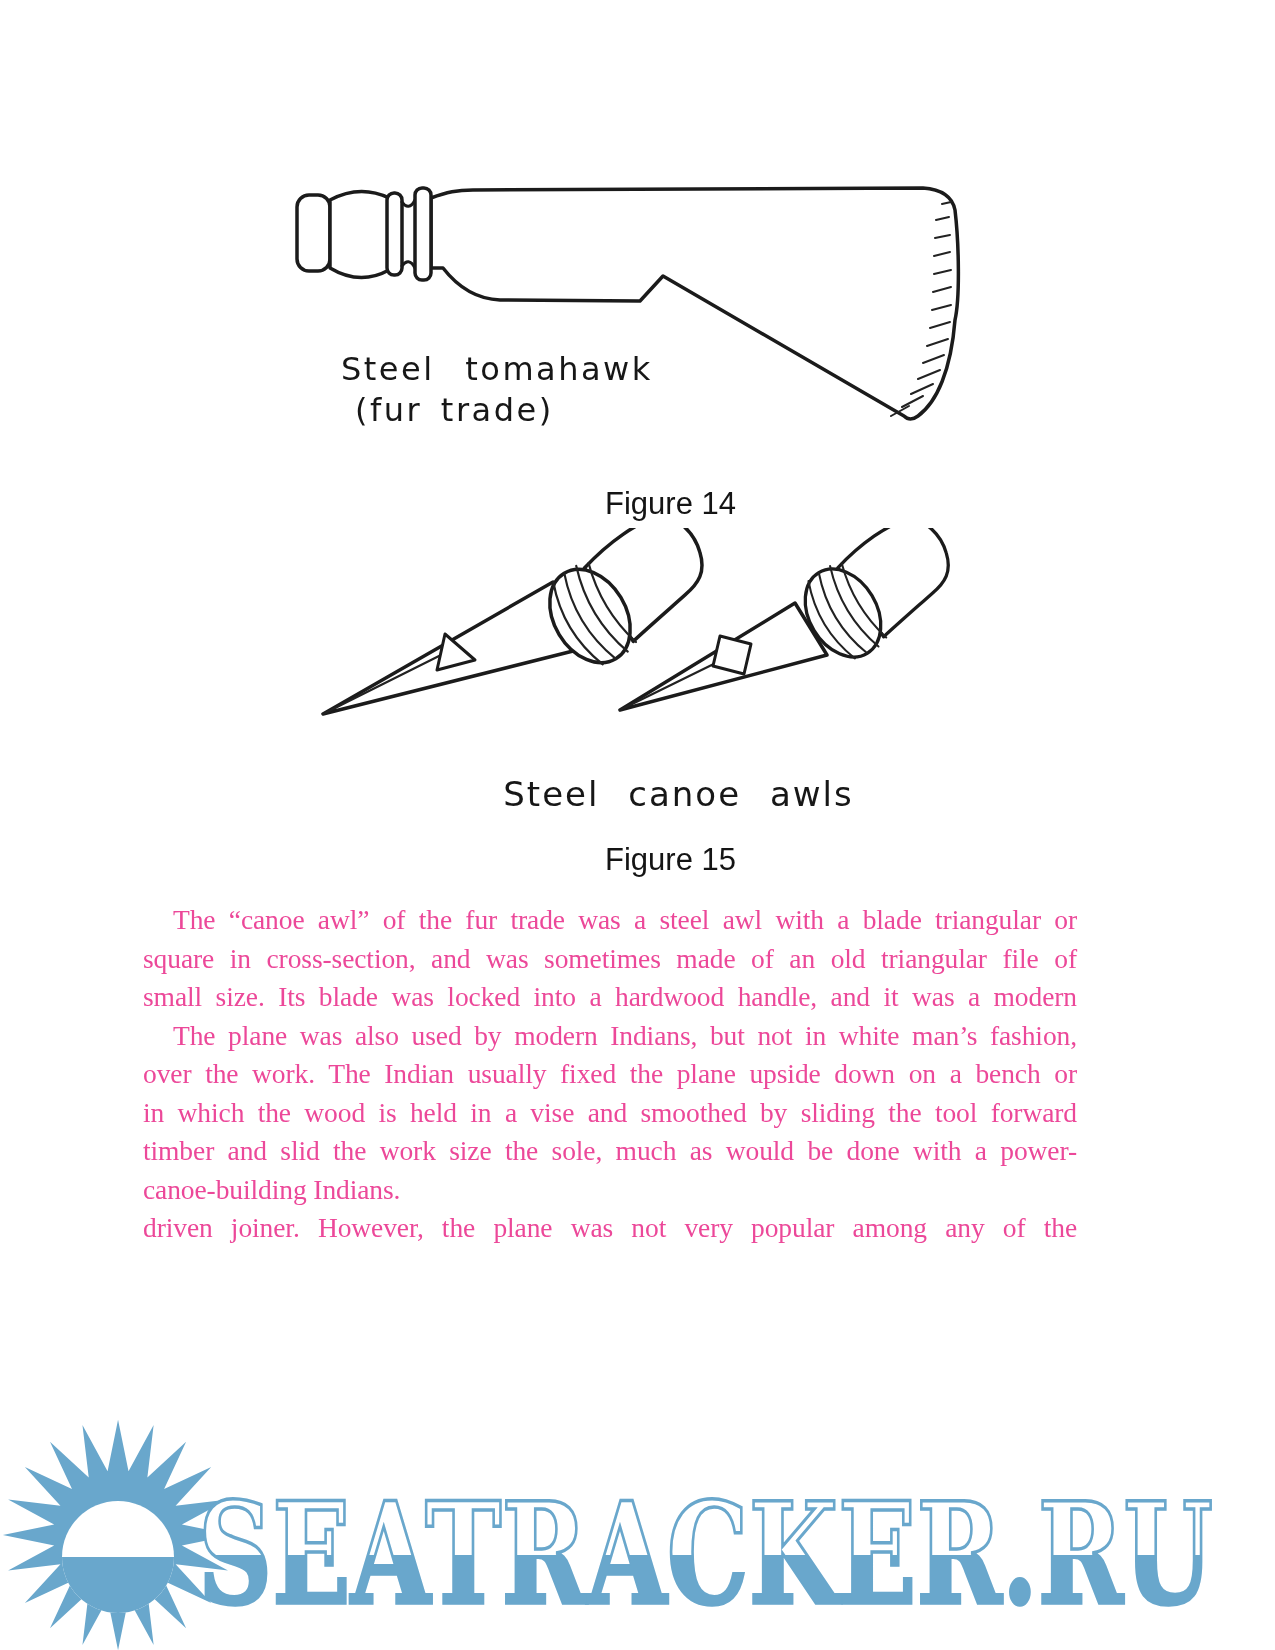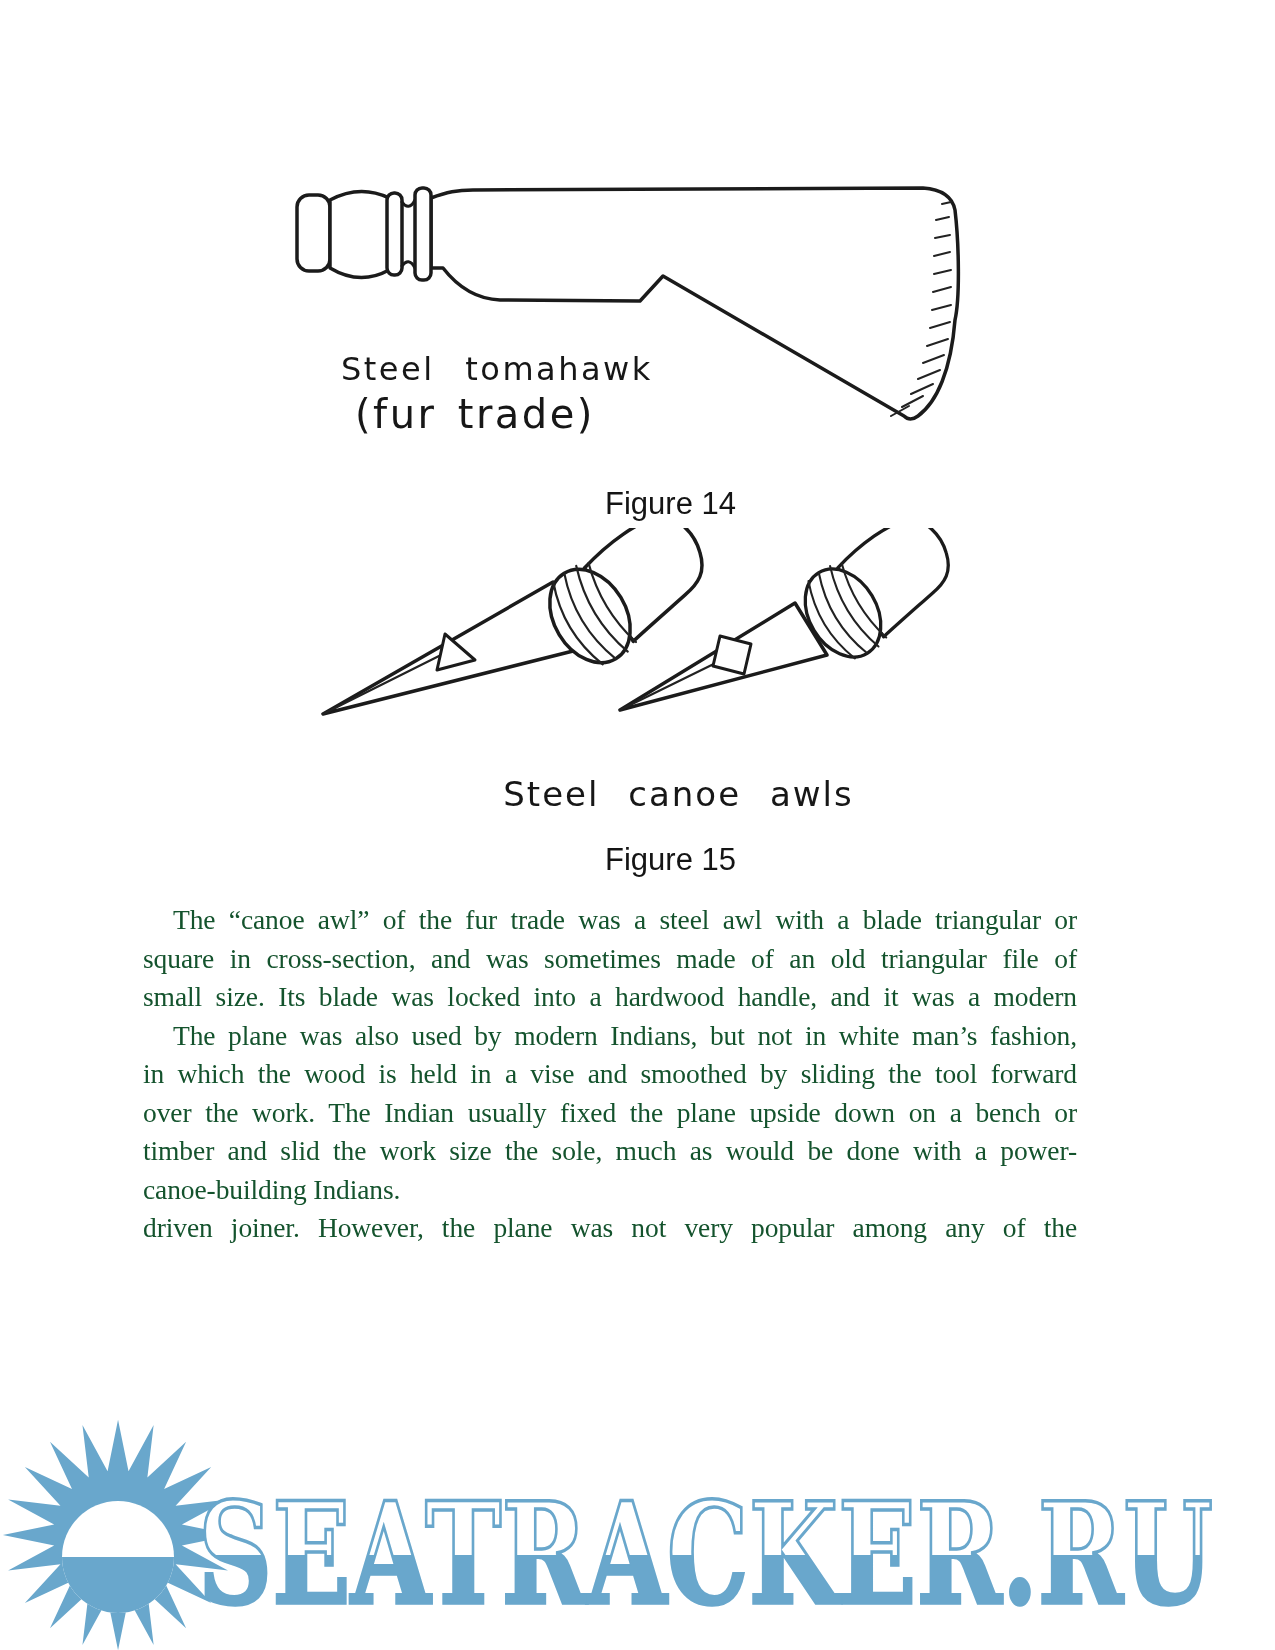--- a/index.html
+++ b/index.html
@@ -2,29 +2,29 @@
 <html><head>
 <meta charset="utf-8">
 <style>
   html,body{margin:0;padding:0;background:#ffffff;}
   #page{position:relative;width:1275px;height:1650px;background:#ffffff;overflow:hidden;
         font-family:"Liberation Serif",serif;}
   .abs{position:absolute;}
   .drawing-label{position:absolute;font-family:"DejaVu Sans",sans-serif;color:#171717;
         white-space:nowrap;}
   #tomahawk-label-line1{left:341px;top:350px;font-size:32px;letter-spacing:2.5px;word-spacing:18px;}
-  #tomahawk-label-line2{left:355px;top:391px;font-size:40px;letter-spacing:2.5px;word-spacing:6px;}
+  #tomahawk-label-line2{left:355px;top:391px;font-size:32px;letter-spacing:2.5px;word-spacing:6px;}
   #awls-label{left:0;top:774px;width:1275px;text-align:center;font-size:34px;
         letter-spacing:2px;word-spacing:16px;padding-left:41px;}
   .fig-caption{position:absolute;left:0;width:1275px;text-align:center;
         font-family:"Liberation Sans",sans-serif;font-size:31px;color:#141414;margin-left:33px;}
   #figure14-caption{top:486px;}
   #figure15-caption{top:842px;}
   #body-text{position:absolute;left:143px;top:901px;width:934px;
-        font-size:27.5px;line-height:38.5px;color:#14532d;letter-spacing:-0.1px;}
+        font-size:27.5px;line-height:38.5px;color:#ec4899;letter-spacing:-0.1px;}
   .tline{text-align:justify;text-align-last:justify;}
   .tline.first{padding-left:30px;}
   .tline.last{text-align-last:left;}
   svg{display:block;}
   .ink{stroke:#1b1b1b;fill:none;stroke-width:3.5;stroke-linecap:round;stroke-linejoin:round;}
   .ink-fill{stroke:#1b1b1b;fill:#ffffff;stroke-width:3.5;stroke-linecap:round;stroke-linejoin:round;}
   .ink-thin{stroke:#222222;fill:none;stroke-width:2.2;stroke-linecap:round;}
 </style>
 </head>
 <body>
@@ -102,22 +102,22 @@
   <div class="fig-caption" id="figure15-caption">Figure 15</div>
 
   <div id="body-text">
     <div>
       <div class="tline first">The “canoe awl” of the fur trade was a steel awl with a blade triangular or</div>
       <div class="tline">square in cross-section, and was sometimes made of an old triangular file of</div>
       <div class="tline">small size. Its blade was locked into a hardwood handle, and it was a modern</div>
     </div>
     <div>
       <div class="tline first">The plane was also used by modern Indians, but not in white man’s fashion,</div>
+      <div class="tline">over the work. The Indian usually fixed the plane upside down on a bench or</div>
       <div class="tline">in which the wood is held in a vise and smoothed by sliding the tool forward</div>
-      <div class="tline">over the work. The Indian usually fixed the plane upside down on a bench or</div>
       <div class="tline">timber and slid the work size the sole, much as would be done with a power-</div>
       <div class="tline last">canoe-building Indians.</div>
       <div class="tline">driven joiner. However, the plane was not very popular among any of the</div>
     </div>
   </div>
 
   <svg class="abs" style="left:0;top:1385px;" width="1275" height="265" viewBox="0 0 1275 265">
     <defs>
       <clipPath id="waterline-clip">
           <rect x="0" y="170" width="1275" height="95"></rect>

